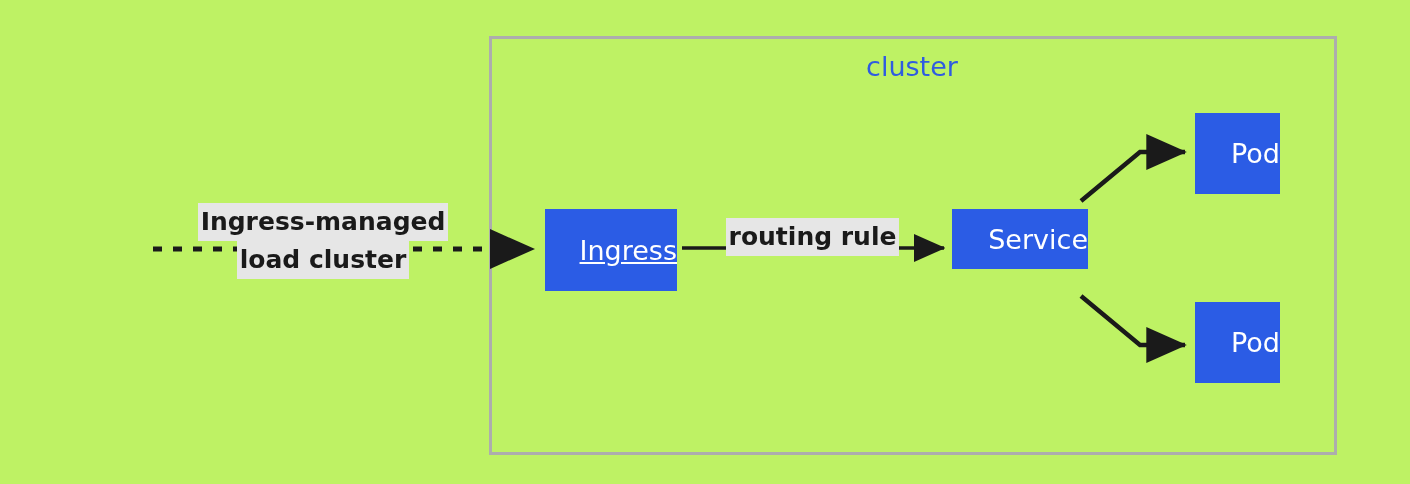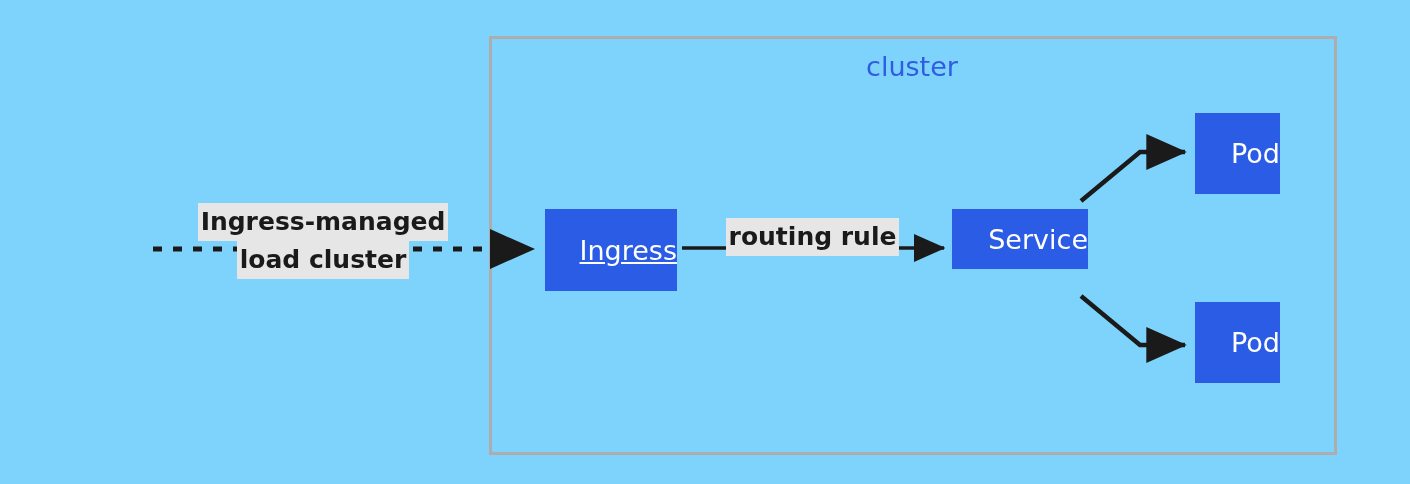--- a/index.html
+++ b/index.html
@@ -7,21 +7,21 @@
     padding: 0;
     background: #ffffff;
   }
   body {
     font-family: "DejaVu Sans", "Liberation Sans", sans-serif;
   }
   #canvas {
     position: relative;
     width: 1410px;
     height: 484px;
-    background: #7dd3fc;
+    background: #bef264;
     overflow: hidden;
   }
   #edges {
     position: absolute;
     left: 0;
     top: 0;
     width: 1410px;
     height: 484px;
     pointer-events: none;
   }

